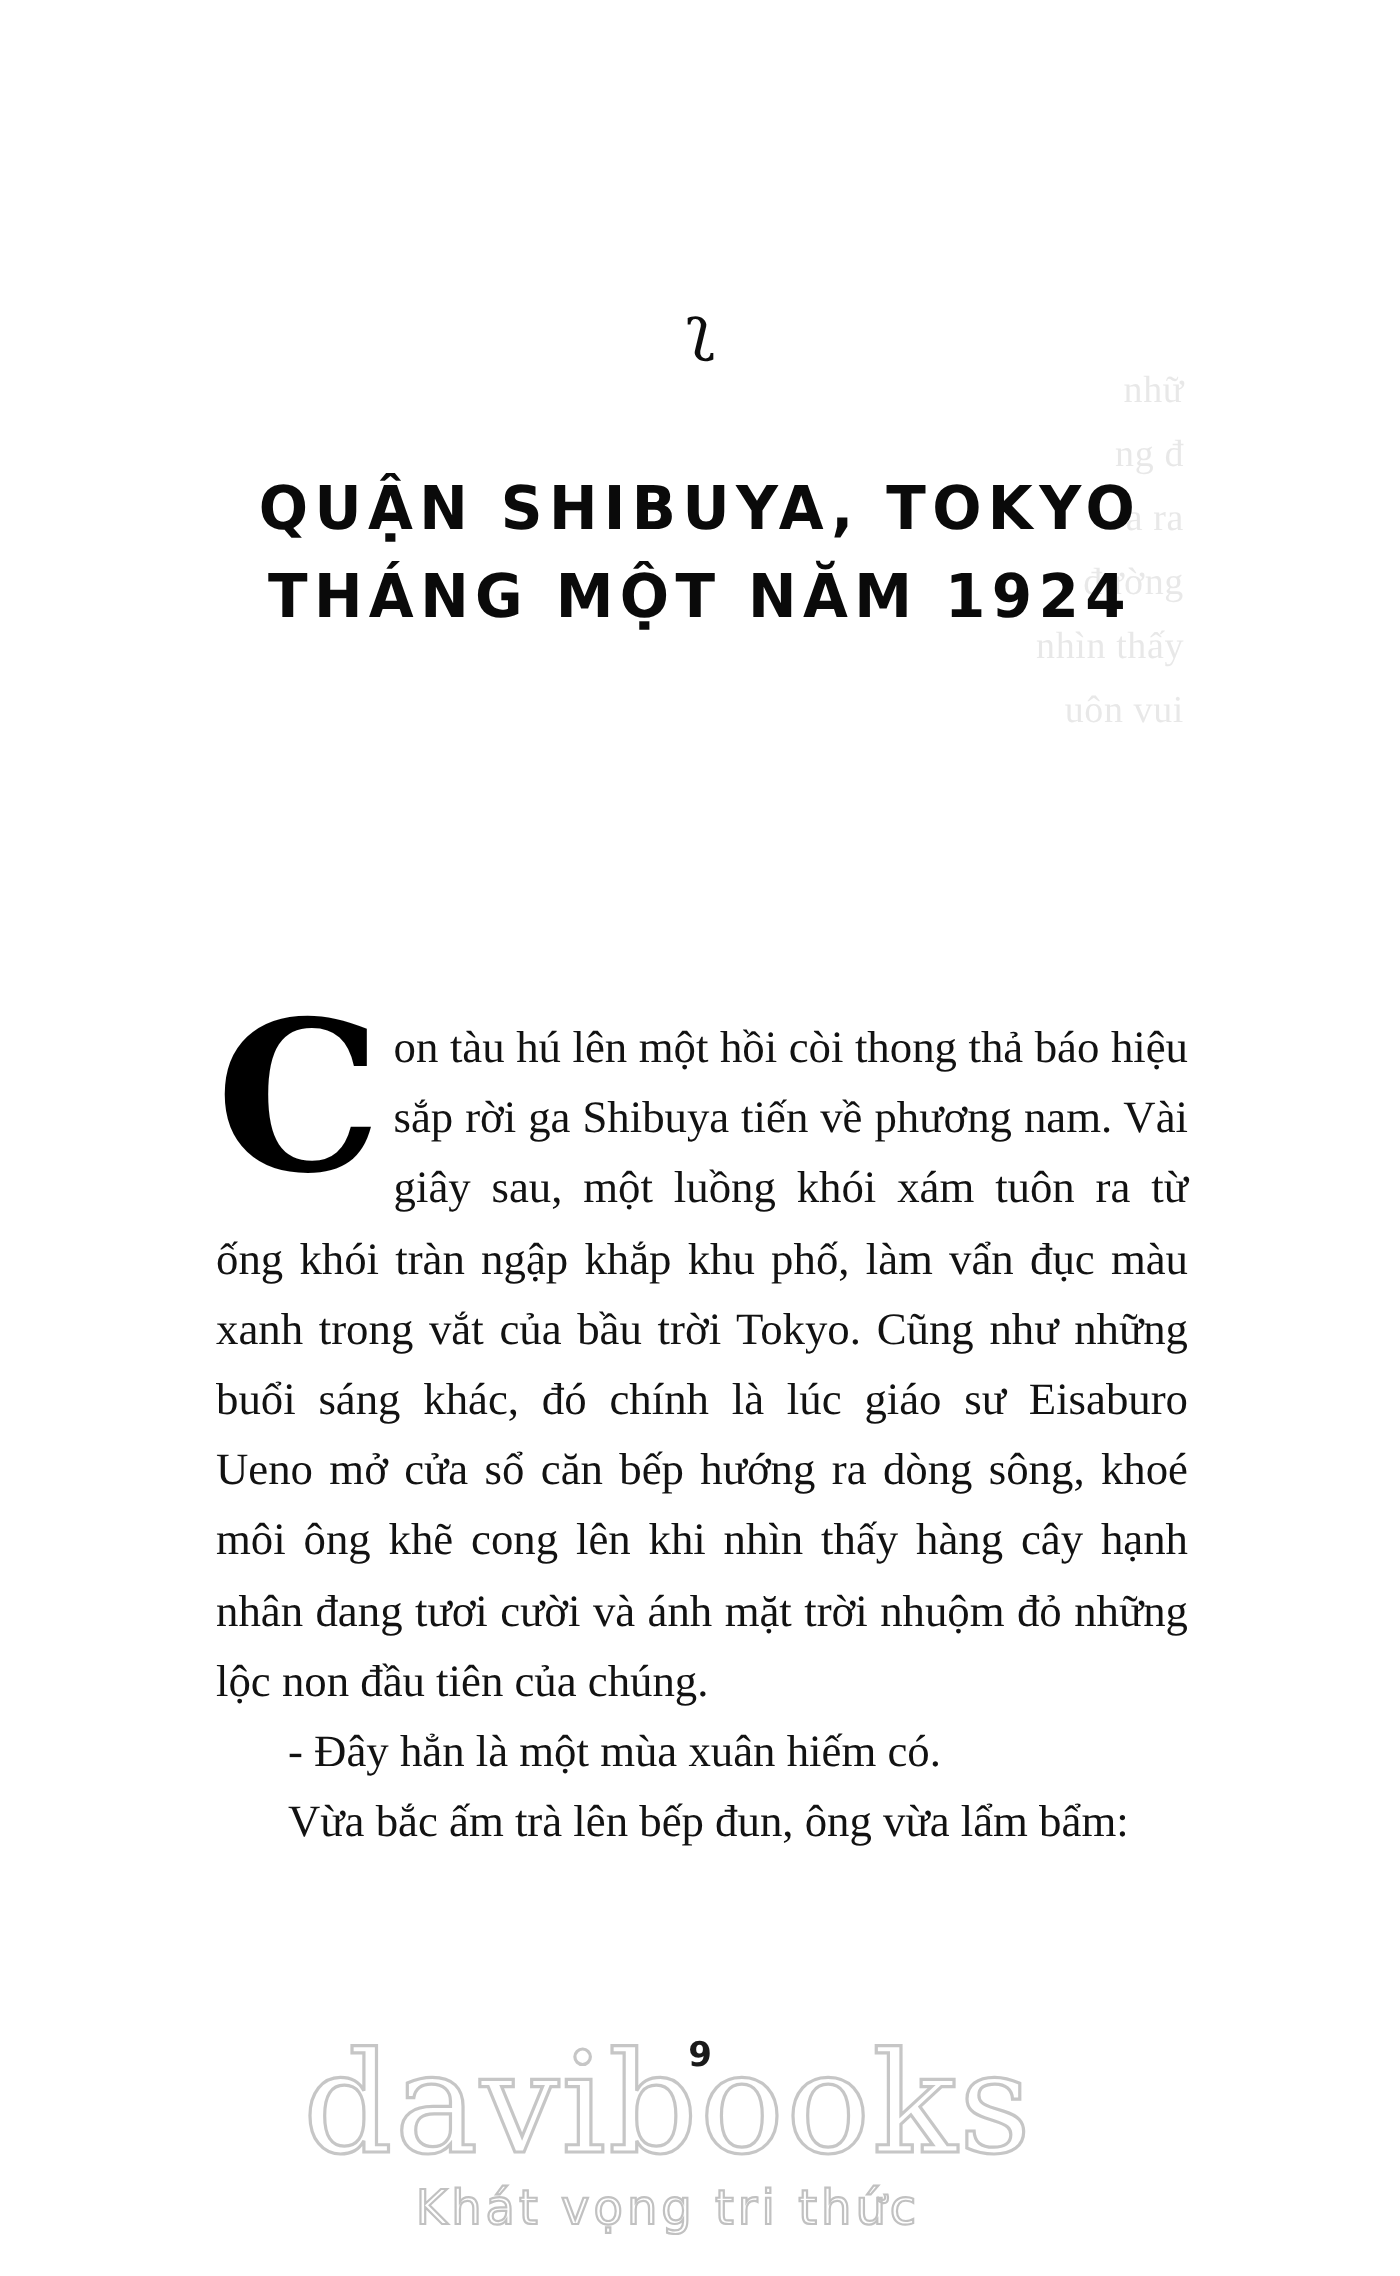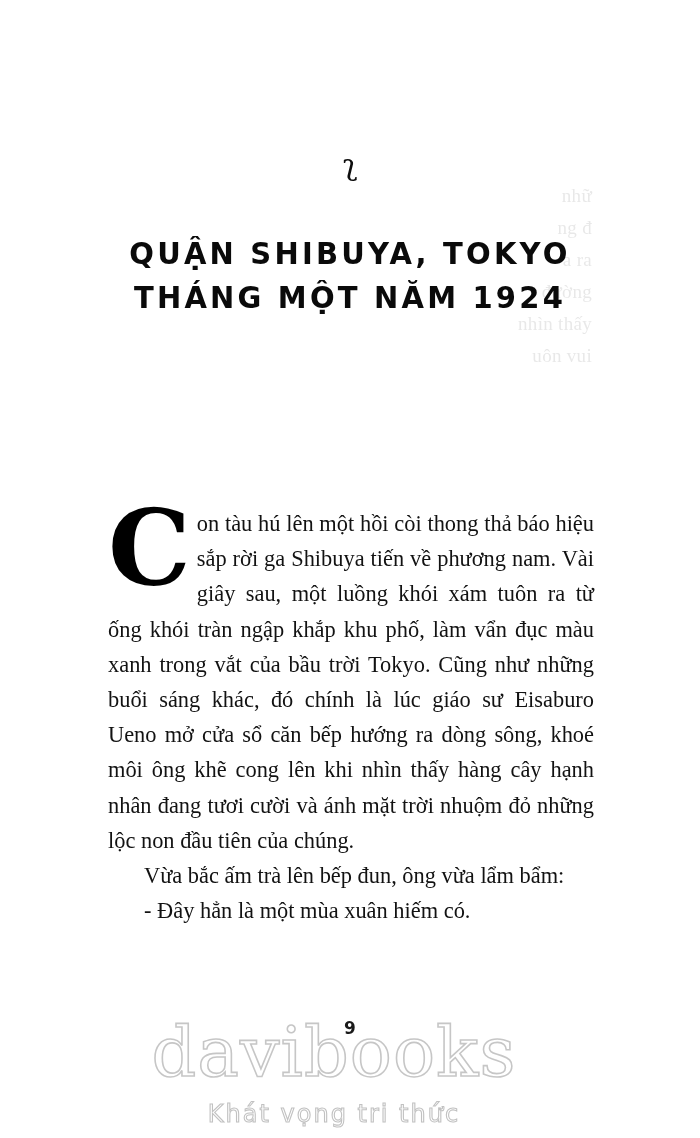--- a/index.html
+++ b/index.html
@@ -138,21 +138,21 @@
   .watermark .wm-main {
     font-family: "DejaVu Serif", serif;
     font-size: 70px;
     line-height: 72px;
     letter-spacing: 1px;
     color: transparent;
     -webkit-text-stroke: 1.6px rgba(120,120,120,0.42);
     font-weight: 400;
   }
   .watermark .wm-sub {
-    margin-top: 12px;
+    margin-top: 2px;
     font-family: "DejaVu Sans", sans-serif;
     font-size: 24px;
     letter-spacing: 2px;
     color: transparent;
     -webkit-text-stroke: 1.1px rgba(120,120,120,0.46);
   }
 </style>
 </head>
 <body>
 
@@ -169,22 +169,22 @@
 
   <div class="chapter-mark">ʅ</div>
 
   <div class="chapter-title">
     <div class="line line-1">QUẬN SHIBUYA, TOKYO</div>
     <div class="line line-2">THÁNG MỘT NĂM 1924</div>
   </div>
 
   <div class="body-text">
     <p class="dropcap-para"><span class="dropcap">C</span><span>on tàu hú lên một hồi còi thong thả báo hiệu sắp rời ga Shibuya tiến về phương nam. Vài giây sau, một luồng khói xám tuôn ra từ ống khói tràn ngập khắp khu phố, làm vẩn đục màu xanh trong vắt của bầu trời Tokyo. Cũng như những buổi sáng khác, đó chính là lúc giáo sư Eisaburo Ueno mở cửa sổ căn bếp hướng ra dòng sông, khoé môi ông khẽ cong lên khi nhìn thấy hàng cây hạnh nhân đang tươi cười và ánh mặt trời nhuộm đỏ những lộc non đầu tiên của chúng.</span></p>
+    <p class="indent">- Đây hẳn là một mùa xuân hiếm có.</p>
     <p class="indent">Vừa bắc ấm trà lên bếp đun, ông vừa lẩm bẩm:</p>
-    <p class="indent">- Đây hẳn là một mùa xuân hiếm có.</p>
   </div>
 
   <div class="page-number">9</div>
 
   <div class="watermark">
     <div class="wm-main">davibooks</div>
     <div class="wm-sub">Khát vọng tri thức</div>
   </div>
 
 </div>

